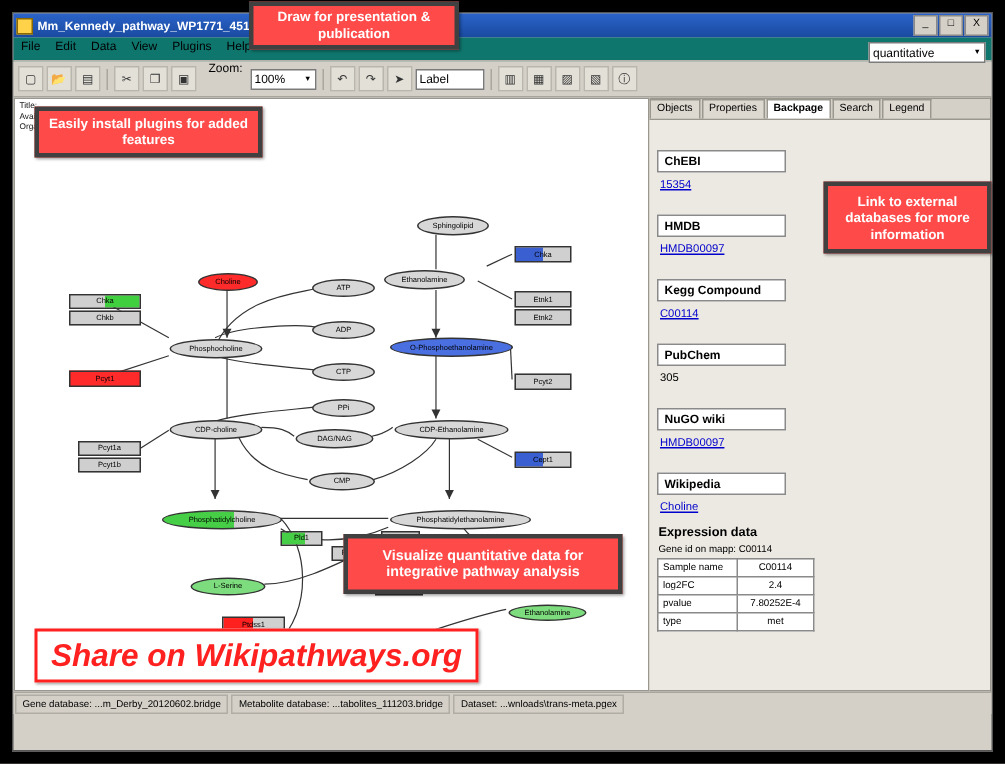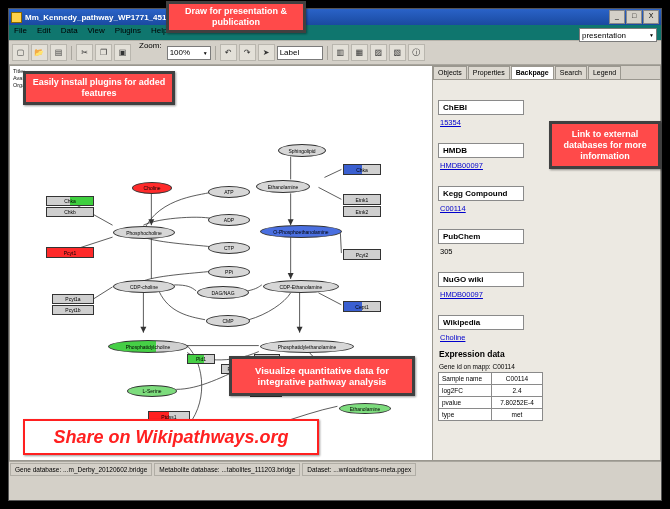--- a/index.html
+++ b/index.html
@@ -114,21 +114,21 @@
       <span>Label</span>
       <span style="font-size:5px;">▼</span>
     </div>
     <div class="sep"></div>
     <div class="tbtn">▥</div>
     <div class="tbtn">▦</div>
     <div class="tbtn">▨</div>
     <div class="tbtn">▧</div>
     <div class="tbtn">ⓘ</div>
     <div class="viz">
-      <span>presentation</span>
+      <span>quantitative</span>
       <span style="font-size:5px;">▼</span>
     </div>
   </div>
 
   <div class="body">
 
     <div class="canvas">
       <div class="meta">
         <div>Title:</div>
         <div>Availab</div>
@@ -267,14 +267,14 @@
   <div class="status">
     <div class="cell">Gene database: ...m_Derby_20120602.bridge</div>
     <div class="cell">Metabolite database: ...tabolites_111203.bridge</div>
     <div class="cell">Dataset: ...wnloads\trans-meta.pgex</div>
   </div>
 
   <div class="callout" id="co-draw" style="font-size: 9px; left: 157px; top: -8px; width: 140px; height: 32px; display: flex; align-items: center; justify-content: center;">Draw for presentation &amp; publication</div>
   <div class="callout" id="co-plugins" style="font-size: 9px; left: 14px; top: 62px; width: 152px; height: 34px; display: flex; align-items: center; justify-content: center;">Easily install plugins for added features</div>
   <div class="callout" id="co-external" style="font-size: 9px; left: 540px; top: 112px; width: 112px; height: 48px; display: flex; align-items: center; justify-content: center;">Link  to external databases  for more information</div>
   <div class="callout" id="co-visualize" style="font-size: 9.5px; left: 220px; top: 347px; width: 186px; height: 40px; display: flex; align-items: center; justify-content: center;">Visualize quantitative data  for integrative pathway analysis</div>
-  <div class="callout white" id="co-share" style="font-size: 18px; left: 14px; top: 410px; width: 296px; height: 36px; display: flex; align-items: center; justify-content: center;">Share on Wikipathways.org</div>
+  <div class="callout white" id="co-share" style="font-size: 21px; left: 14px; top: 410px; width: 296px; height: 36px; display: flex; align-items: center; justify-content: center;">Share on Wikipathways.org</div>
 </div>
 
 </body></html>

